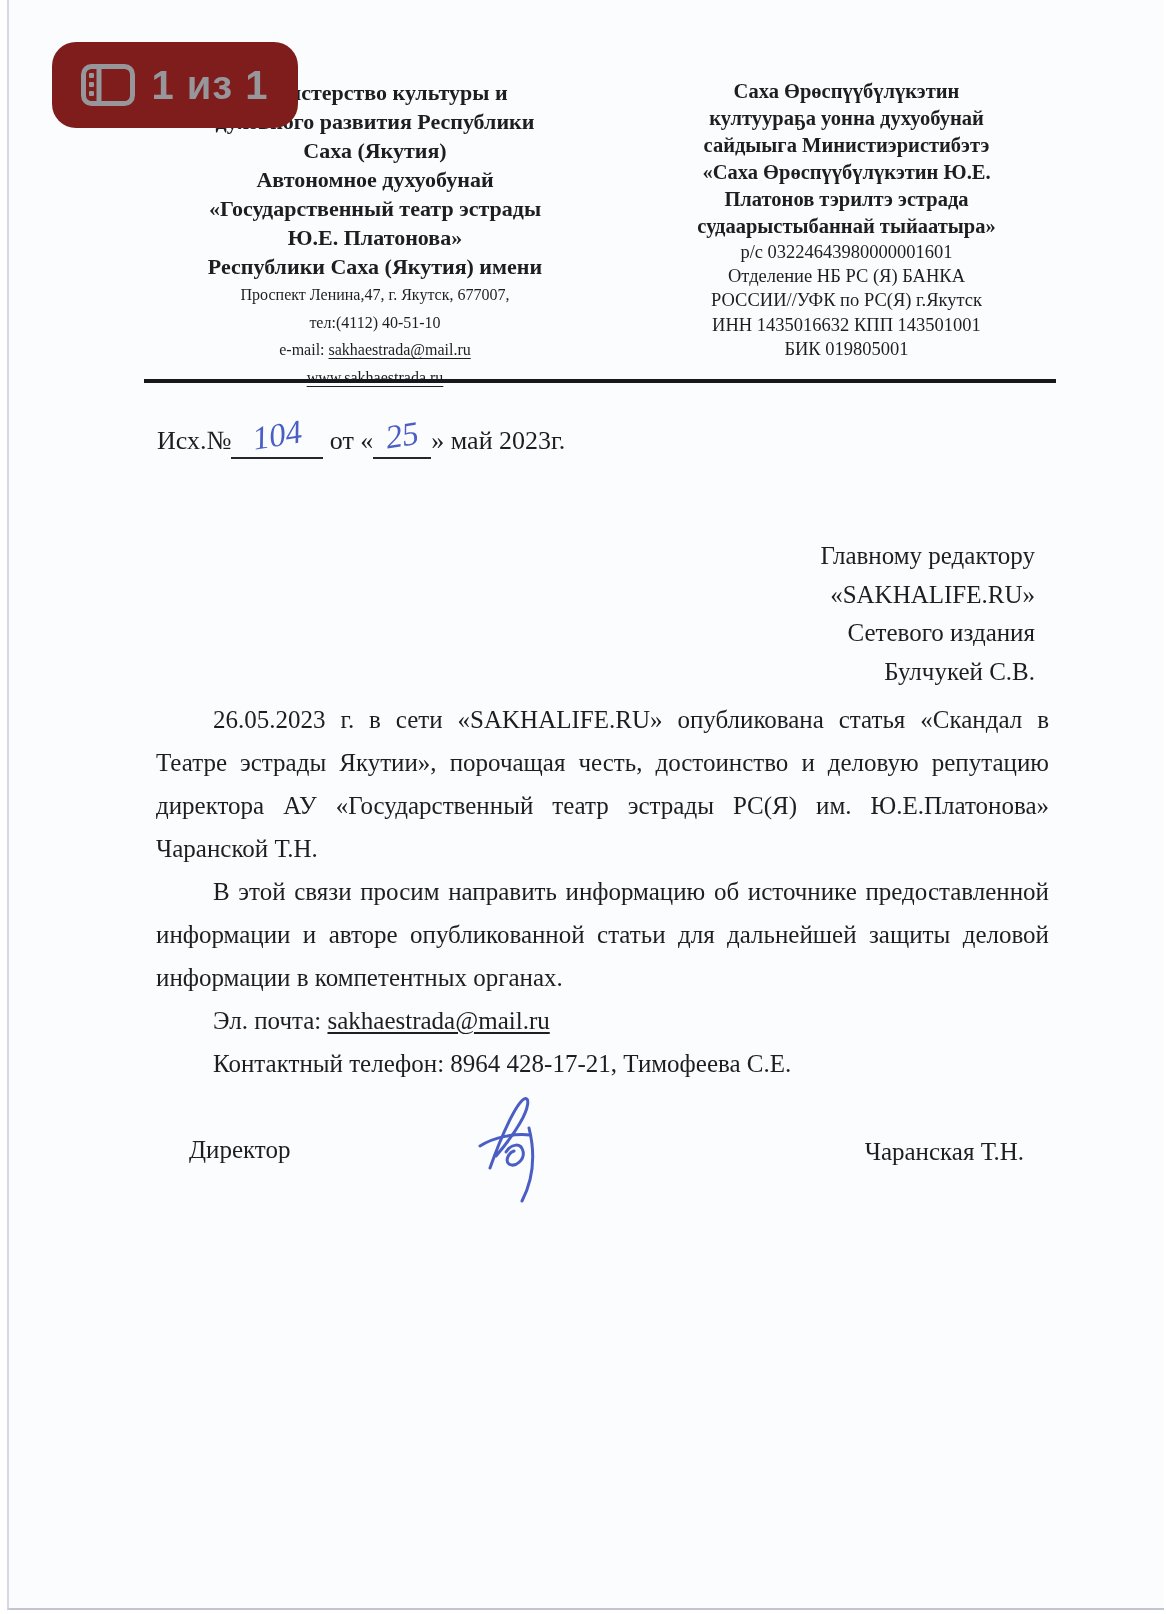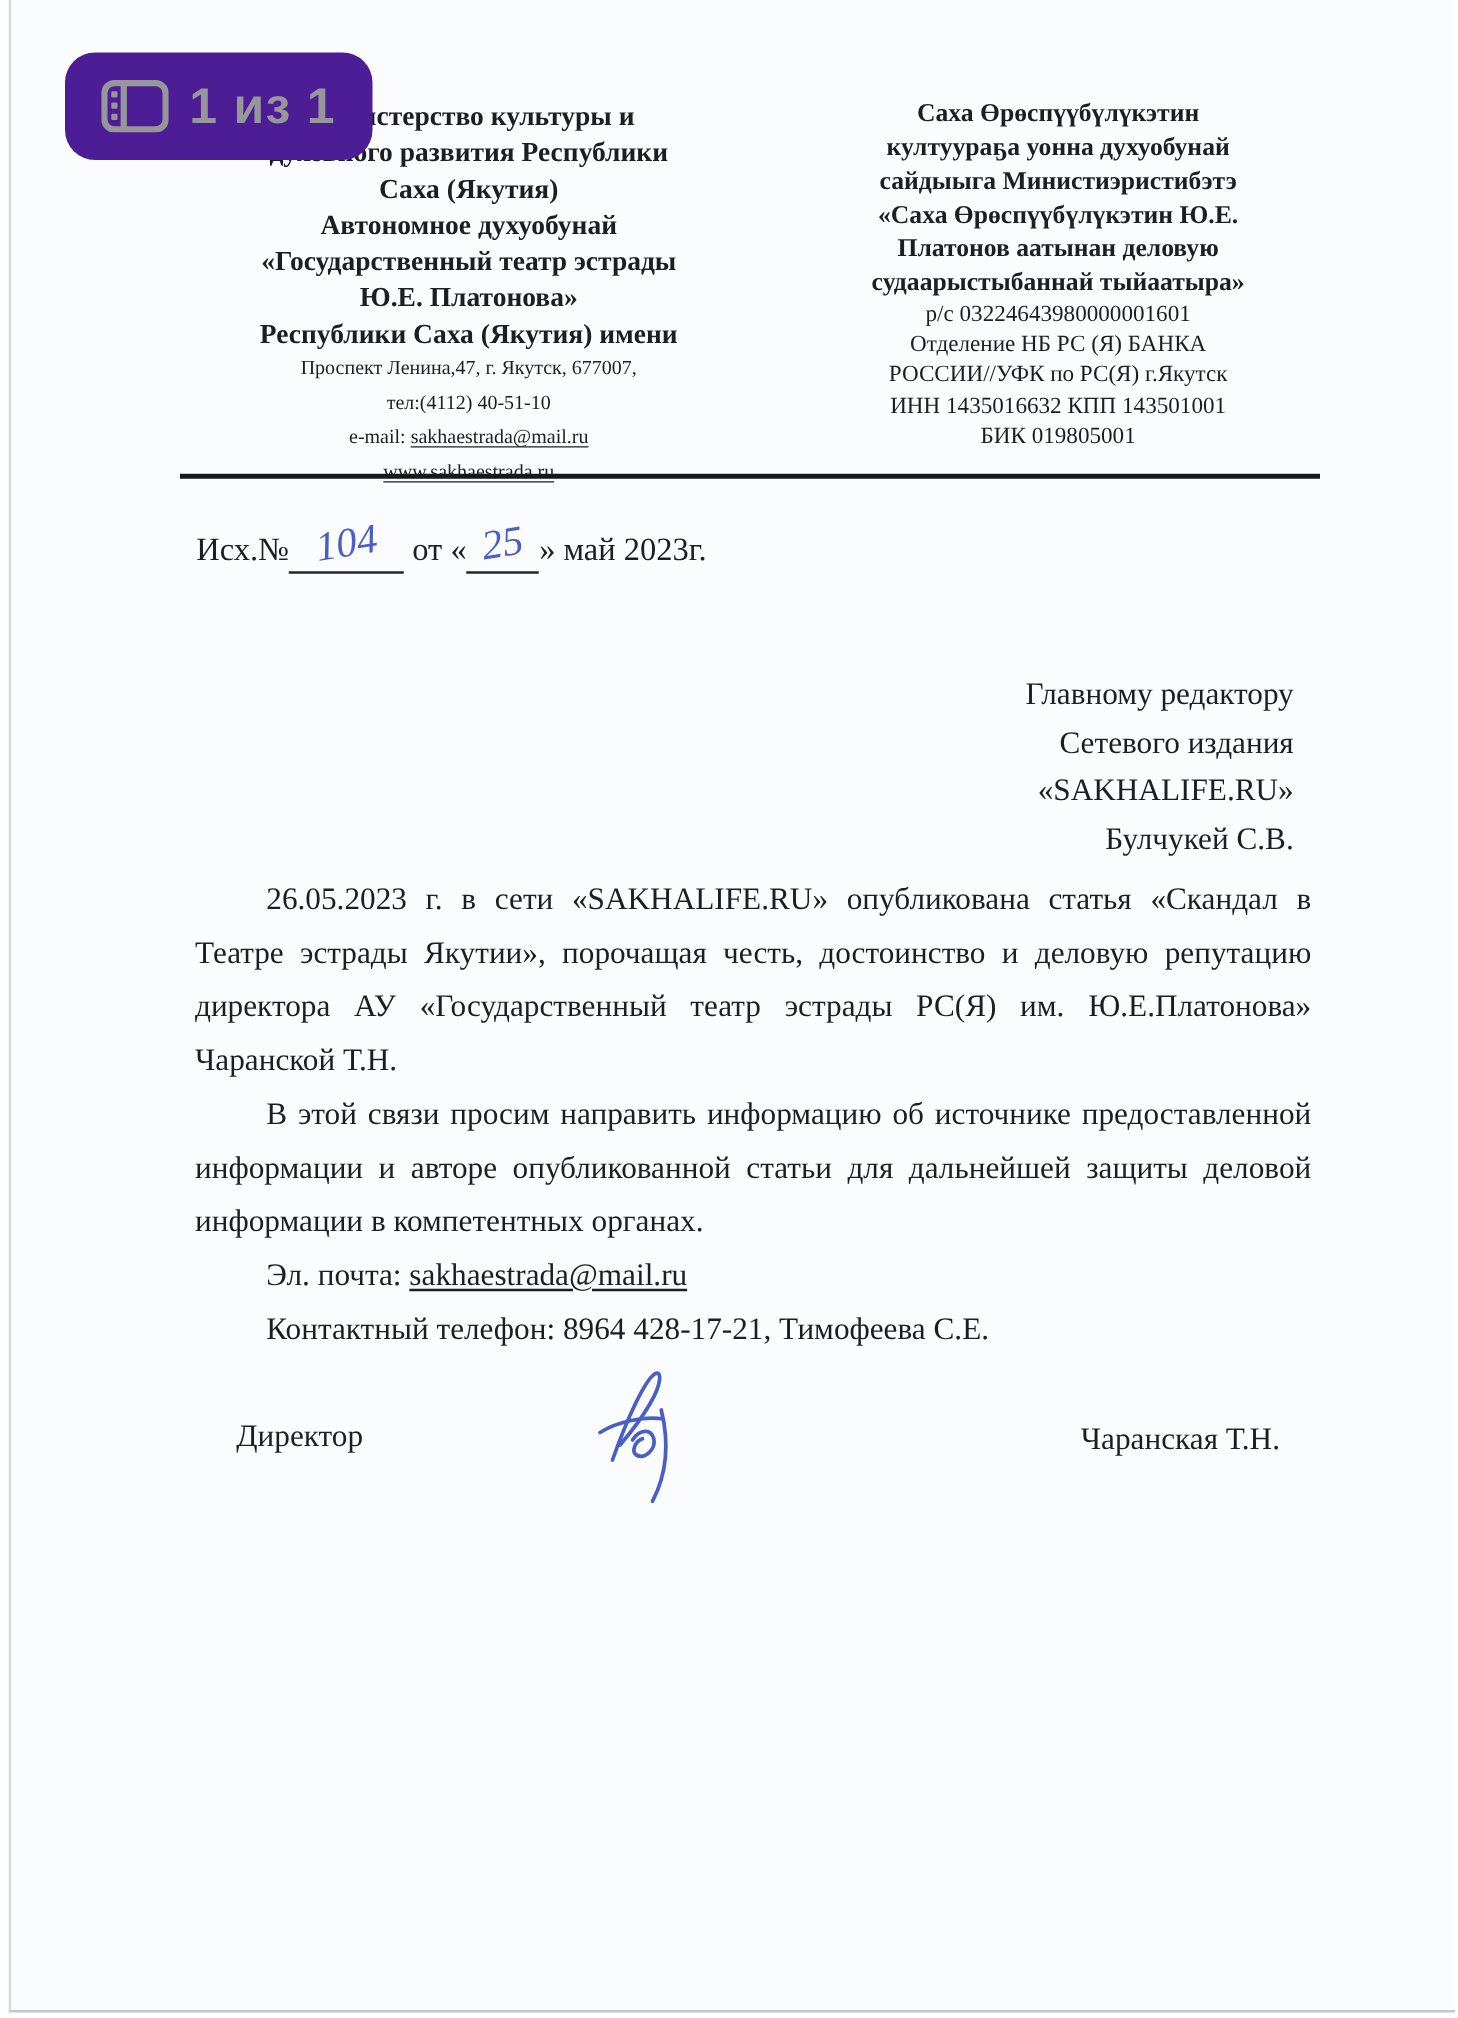--- a/index.html
+++ b/index.html
@@ -15,21 +15,21 @@
     position:absolute;left:7px;top:0;width:1157px;height:1610px;
     background:#fbfcfd;
     border-left:2px solid #d6d9e1;
     border-bottom:2px solid #c3c6ce;
     box-sizing:border-box;
   }
   
   .pager{
     position:absolute;left:52px;top:42px;
     width:246px;height:86px;
-    background:#4c1d95;
+    background:#7f1d1d;
     border-radius:24px;
     display:flex;align-items:center;justify-content:center;gap:16px;
     font-family:"Liberation Sans", sans-serif;
     z-index:5;
   }
   .pager .ind{
     color:#96969b;font-size:40px;font-weight:600;letter-spacing:1px;
   }
   .pager svg{display:block;}
   
@@ -106,38 +106,38 @@
       <div class="c">Проспект Ленина,47, г. Якутск, 677007,</div>
       <div class="c">тел:(4112) 40-51-10</div>
       <div class="c"><span>e-mail: </span><span class="u">sakhaestrada@mail.ru</span></div>
       <div class="c"><span class="u">www.sakhaestrada.ru</span></div>
     </div>
     <div class="lh-col lh-right">
       <div class="t">Саха Өрөспүүбүлүкэтин</div>
       <div class="t">култуураҕа уонна духуобунай</div>
       <div class="t">сайдыыга Министиэристибэтэ</div>
       <div class="t">«Саха Өрөспүүбүлүкэтин Ю.Е.</div>
-      <div class="t">Платонов аатынан деловую</div>
+      <div class="t">Платонов тэрилтэ эстрада</div>
       <div class="t">судаарыстыбаннай тыйаатыра»</div>
       <div class="d">р/с 03224643980000001601</div>
       <div class="d">Отделение НБ РС (Я) БАНКА</div>
       <div class="d">РОССИИ//УФК по РС(Я) г.Якутск</div>
       <div class="d">ИНН 1435016632 КПП 143501001</div>
       <div class="d">БИК 019805001</div>
     </div>
   </div>
 
   <div class="rule"></div>
 
   <div class="outgoing"><span>Исх.№</span><span class="blank num"><span class="hw">104</span></span><span> от «</span><span class="blank day"><span class="hw">25</span></span><span>» май 2023г.</span></div>
 
   <div class="recipient">
     <div>Главному редактору</div>
+    <div>«SAKHALIFE.RU»</div>
     <div>Сетевого издания</div>
-    <div>«SAKHALIFE.RU»</div>
     <div>Булчукей С.В.</div>
   </div>
 
   <div class="body-text">
     <p class="para">26.05.2023 г. в сети «SAKHALIFE.RU» опубликована статья «Скандал в Театре эстрады Якутии», порочащая честь, достоинство и деловую репутацию директора АУ «Государственный театр эстрады РС(Я) им. Ю.Е.Платонова» Чаранской Т.Н.</p>
     <p class="para">В этой связи просим направить информацию об источнике предоставленной информации и авторе опубликованной статьи для дальнейшей защиты деловой информации в компетентных органах.</p>
     <p class="inline-line"><span>Эл. почта: </span><span class="u">sakhaestrada@mail.ru</span></p>
     <p class="inline-line">Контактный телефон: 8964 428-17-21, Тимофеева С.Е.</p>
   </div>
 

